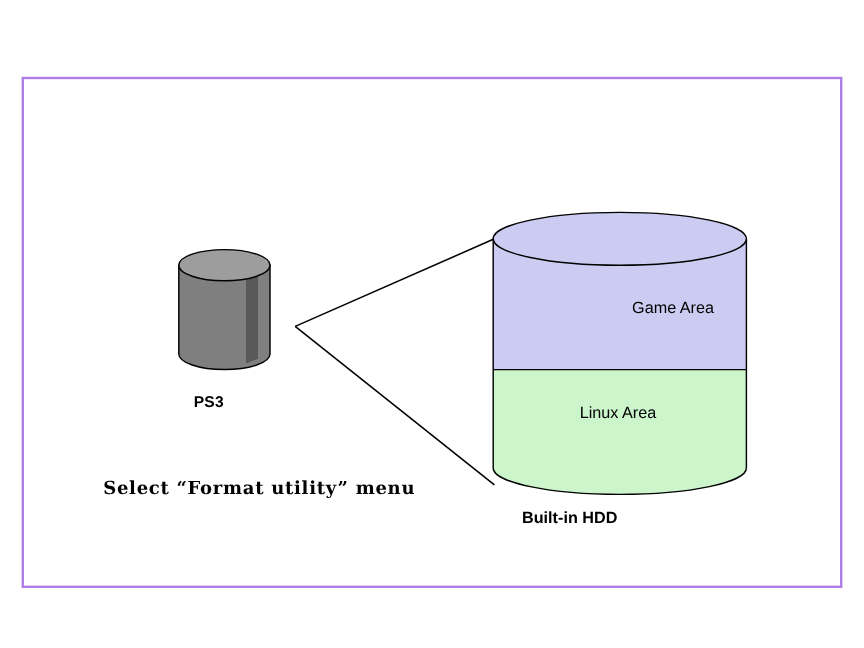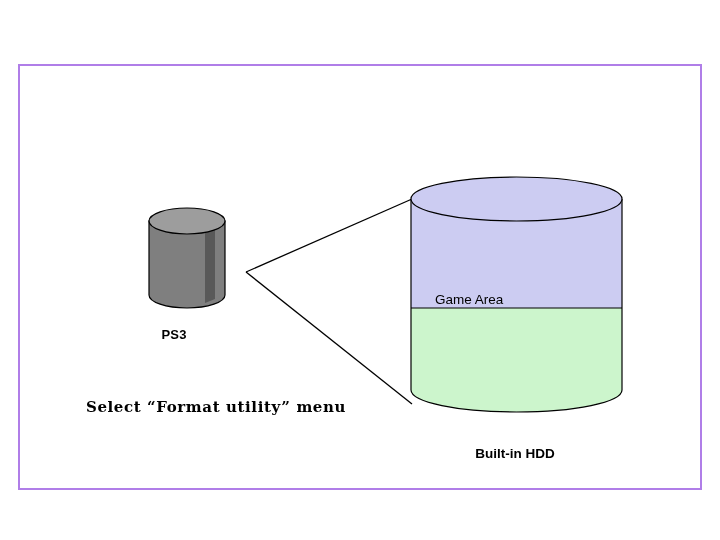--- a/index.html
+++ b/index.html
@@ -51,36 +51,35 @@
     width: 100px;
     text-align: center;
     font-size: 13px;
     font-weight: bold;
     letter-spacing: 0.2px;
   }
   #game-area-label {
     left: 435px;
     top: 249px;
     width: 160px;
-    text-align: left;
+    text-align: right;
     font-size: 13.5px;
-    margin-top: 43px;
   }
   #linux-area-label {
     left: 435px;
     top: 336px;
     width: 160px;
     text-align: center;
     font-size: 13.5px;
   }
   #hdd-label {
     left: 435px;
-    top: 446px;
+    top: 424px;
     width: 160px;
-    text-align: center;
+    text-align: left;
     font-size: 13.5px;
     font-weight: bold;
   }
   #instruction-label {
     left: 86px;
     top: 398px;
     font-size: 15px;
     font-weight: bold;
     font-family: "DejaVu Serif", serif;
     letter-spacing: 0.6px;
@@ -119,16 +118,17 @@
       <line x1="622" y1="199" x2="622" y2="390" stroke="#000000" stroke-width="1.2"></line>
 
       <path d="M411,390 A105.5,22 0 0 0 622,390" fill="none" stroke="#000000" stroke-width="1.2"></path>
 
       <ellipse cx="516.5" cy="199" rx="105.5" ry="22" fill="#ccccf2" stroke="#000000" stroke-width="1.2"></ellipse>
     </g>
   </svg>
 
   <div class="label" id="ps3-label">PS3</div>
   <div class="label" id="game-area-label">Game Area</div>
+  <div class="label" id="linux-area-label">Linux Area</div>
   <div class="label" id="hdd-label">Built-in HDD</div>
   <div class="label" id="instruction-label">Select “Format utility” menu</div>
 
 </div>
 
 </body></html>

